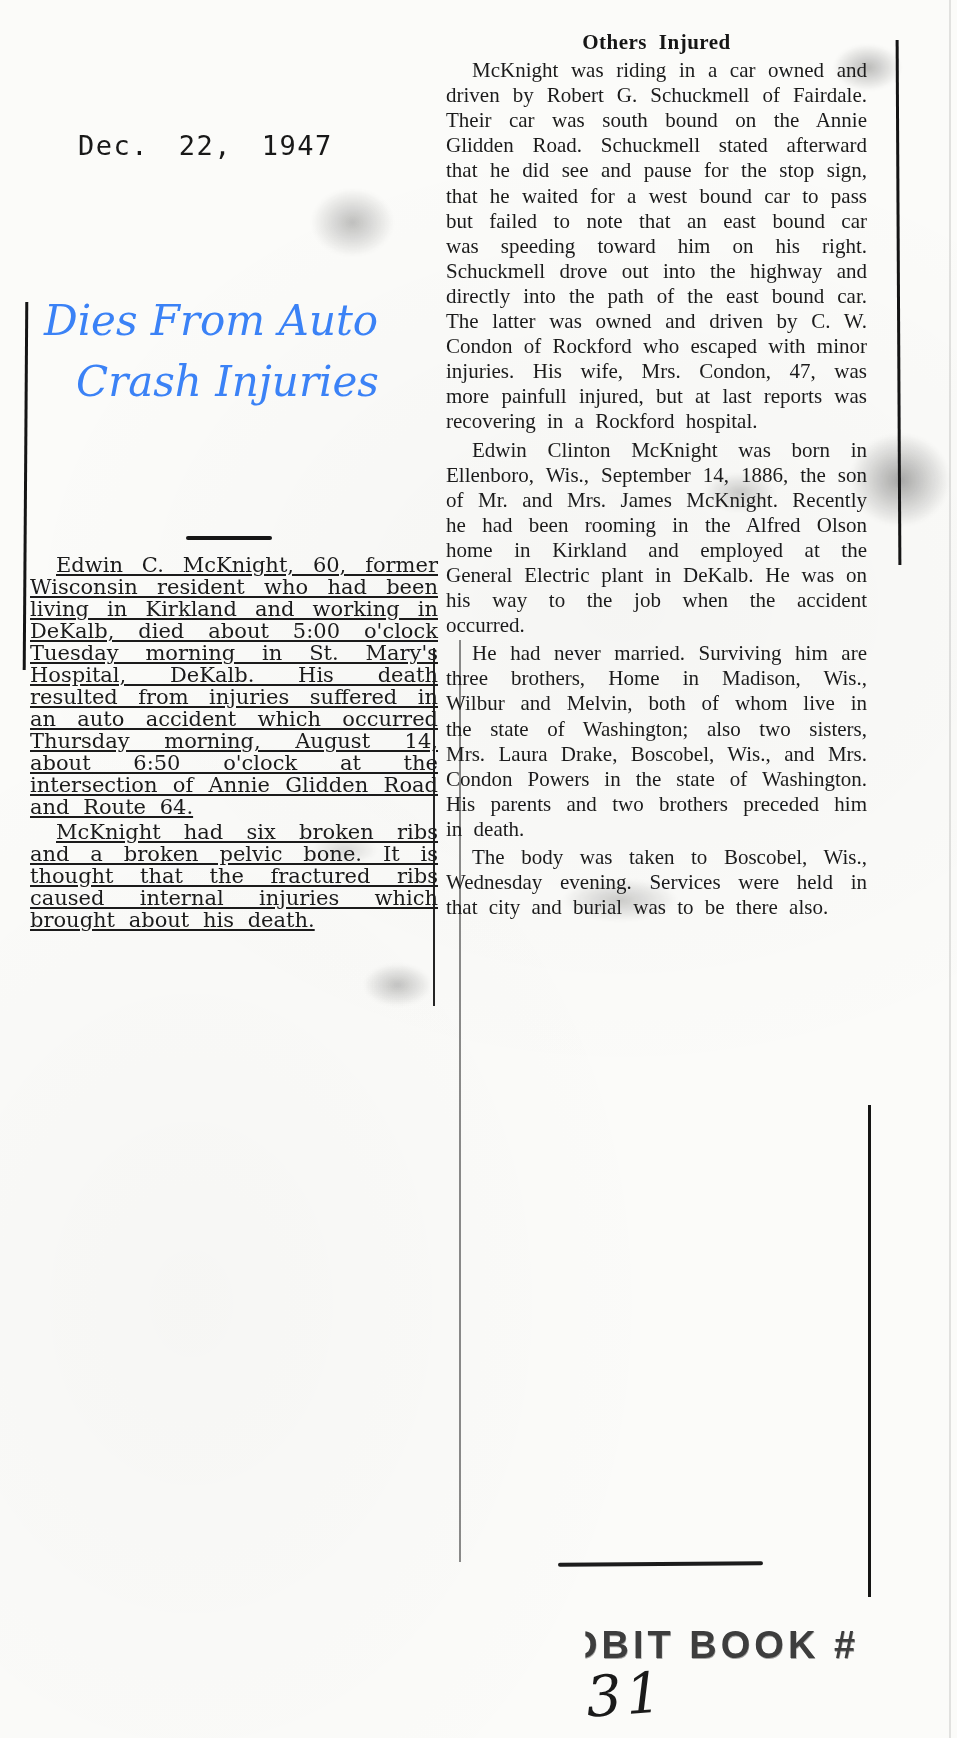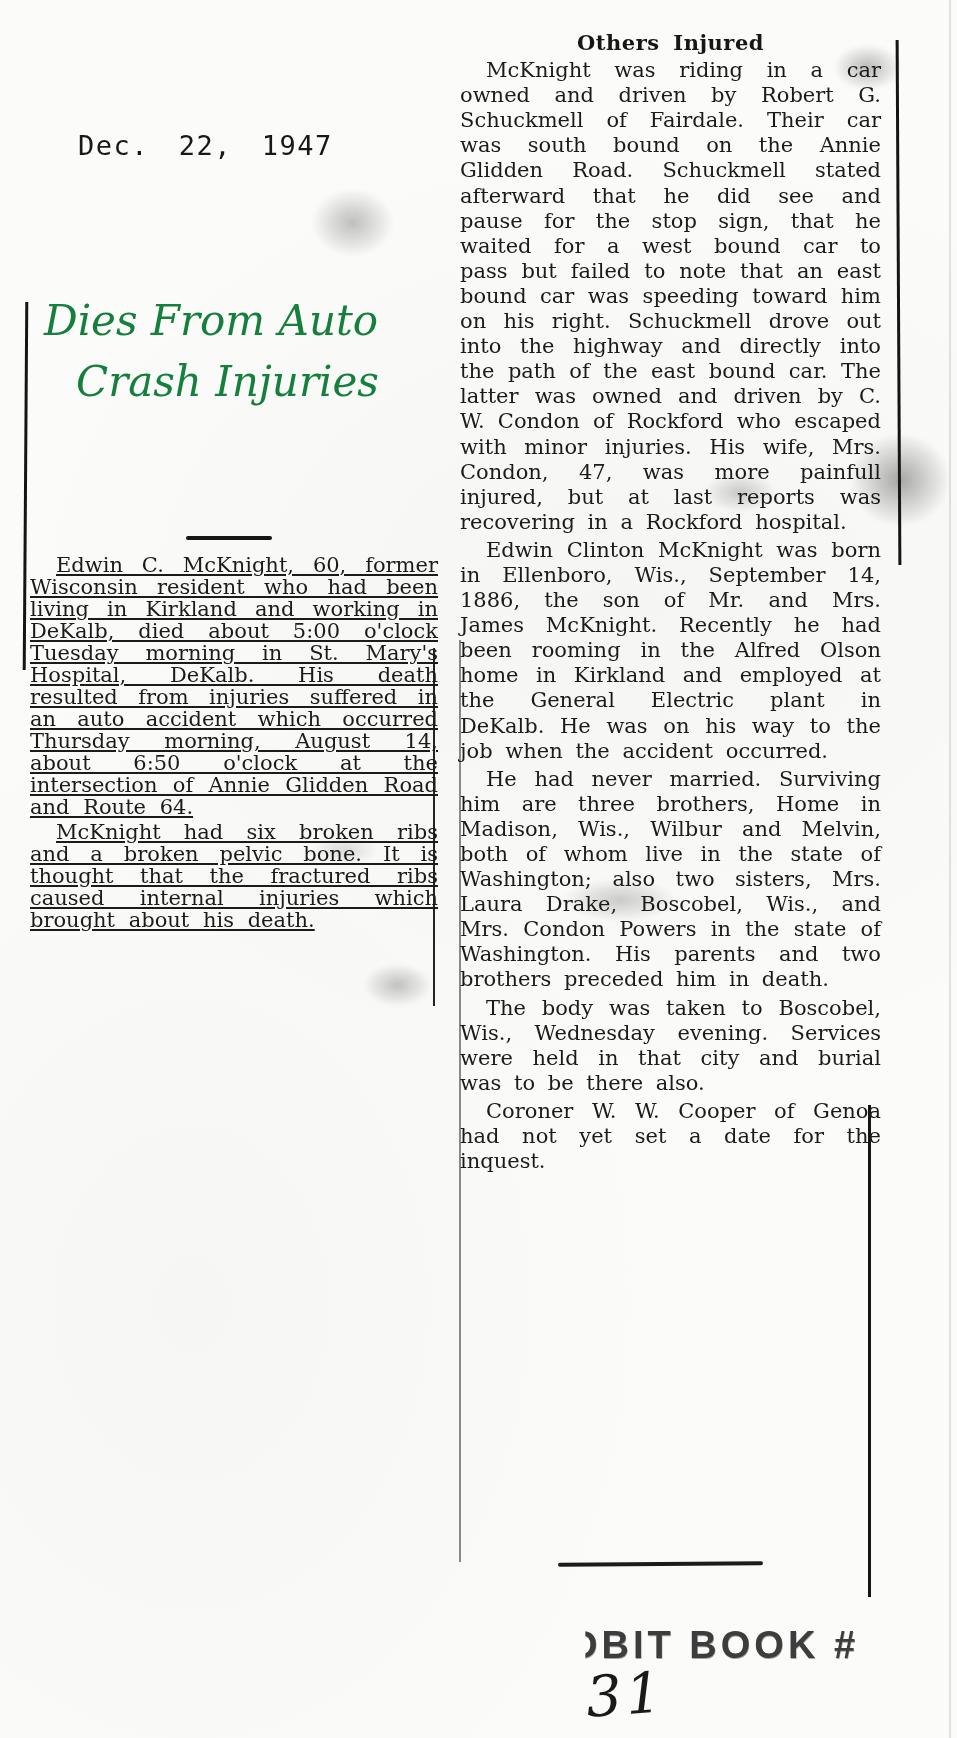--- a/index.html
+++ b/index.html
@@ -23,21 +23,21 @@
     font-size: 27px; letter-spacing: 1.5px; word-spacing: 12px;
     color: #181818;
   }
 
   
   .headline {
     left: 36px; top: 290px; width: 408px;
     font-family: "DejaVu Serif", serif;
     font-style: italic;
     font-size: 42px; line-height: 61px;
-    color: #15803d;
+    color: #3b82f6;
   }
   .headline .hl1 { padding-left: 8px; }
   .headline .hl2 { padding-left: 40px; }
   .headline .hl3 { padding-left: 72px; }
 
   
   .vrule { background: #151515; }
   .rule-left-headline   { left: 24px;  top: 302px;  width: 3px;   height: 368px; transform: rotate(0.4deg); }
   .rule-mid-leftcol     { left: 433px; top: 648px;  width: 2px;   height: 358px; background:#242424; }
   .rule-rightcol-left   { left: 459px; top: 640px;  width: 2px;   height: 922px; background: rgba(25,25,25,0.5); }
@@ -47,21 +47,21 @@
   .headline-divider { left: 186px; top: 536px; width: 86px;  height: 3.5px; background: #161616; border-radius: 2px; }
   .closing-rule     { left: 558px; top: 1562px; width: 205px; height: 3.5px; background: #1c1c1c; transform: rotate(-0.4deg); border-radius: 2px; }
 
   
   .colbody {
     text-align: justify;
     font-size: 21px;
     color: #1b1b1b;
   }
   .leftcol  { left: 30px;  top: 554px; width: 408px; line-height: 22px; word-spacing: 7px; text-decoration: underline; }
-  .rightcol { left: 460px; top: 28px;  width: 421px; line-height: 25.1px; word-spacing: 6px; }
+  .rightcol { left: 446px; top: 28px;  width: 421px; line-height: 25.1px; word-spacing: 6px; font-family: Liberation Serif, serif; }
   .colbody p { margin: 0 0 3px 0; text-indent: 26px; }
   .colbody h3 {
     margin: 2px 0 3px 0;
     font-size: 21px; font-weight: bold;
     text-align: center; text-indent: 0;
     letter-spacing: 0.5px; color: #161616;
   }
 
   
   .stamp {
@@ -115,21 +115,20 @@
   <p>Edwin C. McKnight, 60, former Wisconsin resident who had been living in Kirkland and working in DeKalb, died about 5:00 o'clock Tuesday morning in St. Mary's Hospital, DeKalb. His death resulted from injuries suffered in an auto accident which occurred Thursday morning, August 14, about 6:50 o'clock at the intersection of Annie Glidden Road and Route 64.</p>
   <p>McKnight had six broken ribs and a broken pelvic bone. It is thought that the fractured ribs caused internal injuries which brought about his death.</p>
 </div>
 
 <div class="abs colbody rightcol">
   <h3>Others Injured</h3>
   <p>McKnight was riding in a car owned and driven by Robert G. Schuckmell of Fairdale. Their car was south bound on the Annie Glidden Road. Schuckmell stated afterward that he did see and pause for the stop sign, that he waited for a west bound car to pass but failed to note that an east bound car was speeding toward him on his right. Schuckmell drove out into the highway and directly into the path of the east bound car. The latter was owned and driven by C. W. Condon of Rockford who escaped with minor injuries. His wife, Mrs. Condon, 47, was more painfull injured, but at last reports was recovering in a Rockford hospital.</p>
   <p>Edwin Clinton McKnight was born in Ellenboro, Wis., September 14, 1886, the son of Mr. and Mrs. James McKnight. Recently he had been rooming in the Alfred Olson home in Kirkland and employed at the General Electric plant in DeKalb. He was on his way to the job when the accident occurred.</p>
   <p>He had never married. Surviving him are three brothers, Home in Madison, Wis., Wilbur and Melvin, both of whom live in the state of Washington; also two sisters, Mrs. Laura Drake, Boscobel, Wis., and Mrs. Condon Powers in the state of Washington. His parents and two brothers preceded him in death.</p>
   <p>The body was taken to Boscobel, Wis., Wednesday evening. Services were held in that city and burial was to be there also.</p>
-  <p>Coroner W. W. Cooper of Genoa had not yet set a date for the inquest.</p>
 </div>
 
 <div class="smudge" style="left:295px; top:175px; width:115px; height:95px; --o:0.28;"></div>
 <div class="smudge" style="left:820px; top:35px;  width:95px;  height:65px; --o:0.30;"></div>
 <div class="smudge" style="left:830px; top:415px; width:140px; height:130px; --o:0.38;"></div>
 <div class="smudge" style="left:690px; top:465px; width:100px; height:55px; --o:0.22;"></div>
 <div class="smudge" style="left:540px; top:870px; width:160px; height:60px; --o:0.22;"></div>
 <div class="smudge" style="left:350px; top:955px; width:95px;  height:60px; --o:0.26;"></div>
 <div class="smudge" style="left:300px; top:830px; width:90px;  height:40px; --o:0.15;"></div>
 

